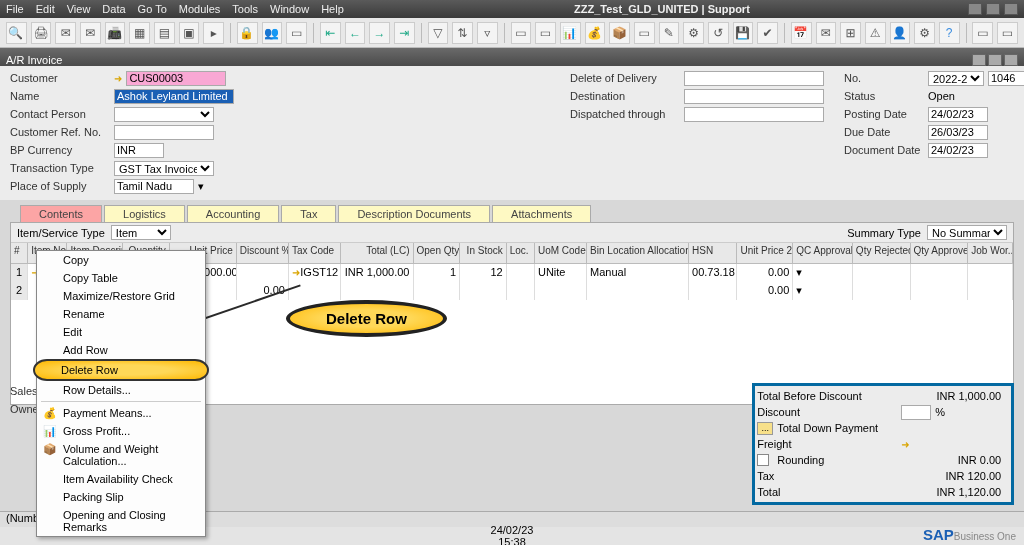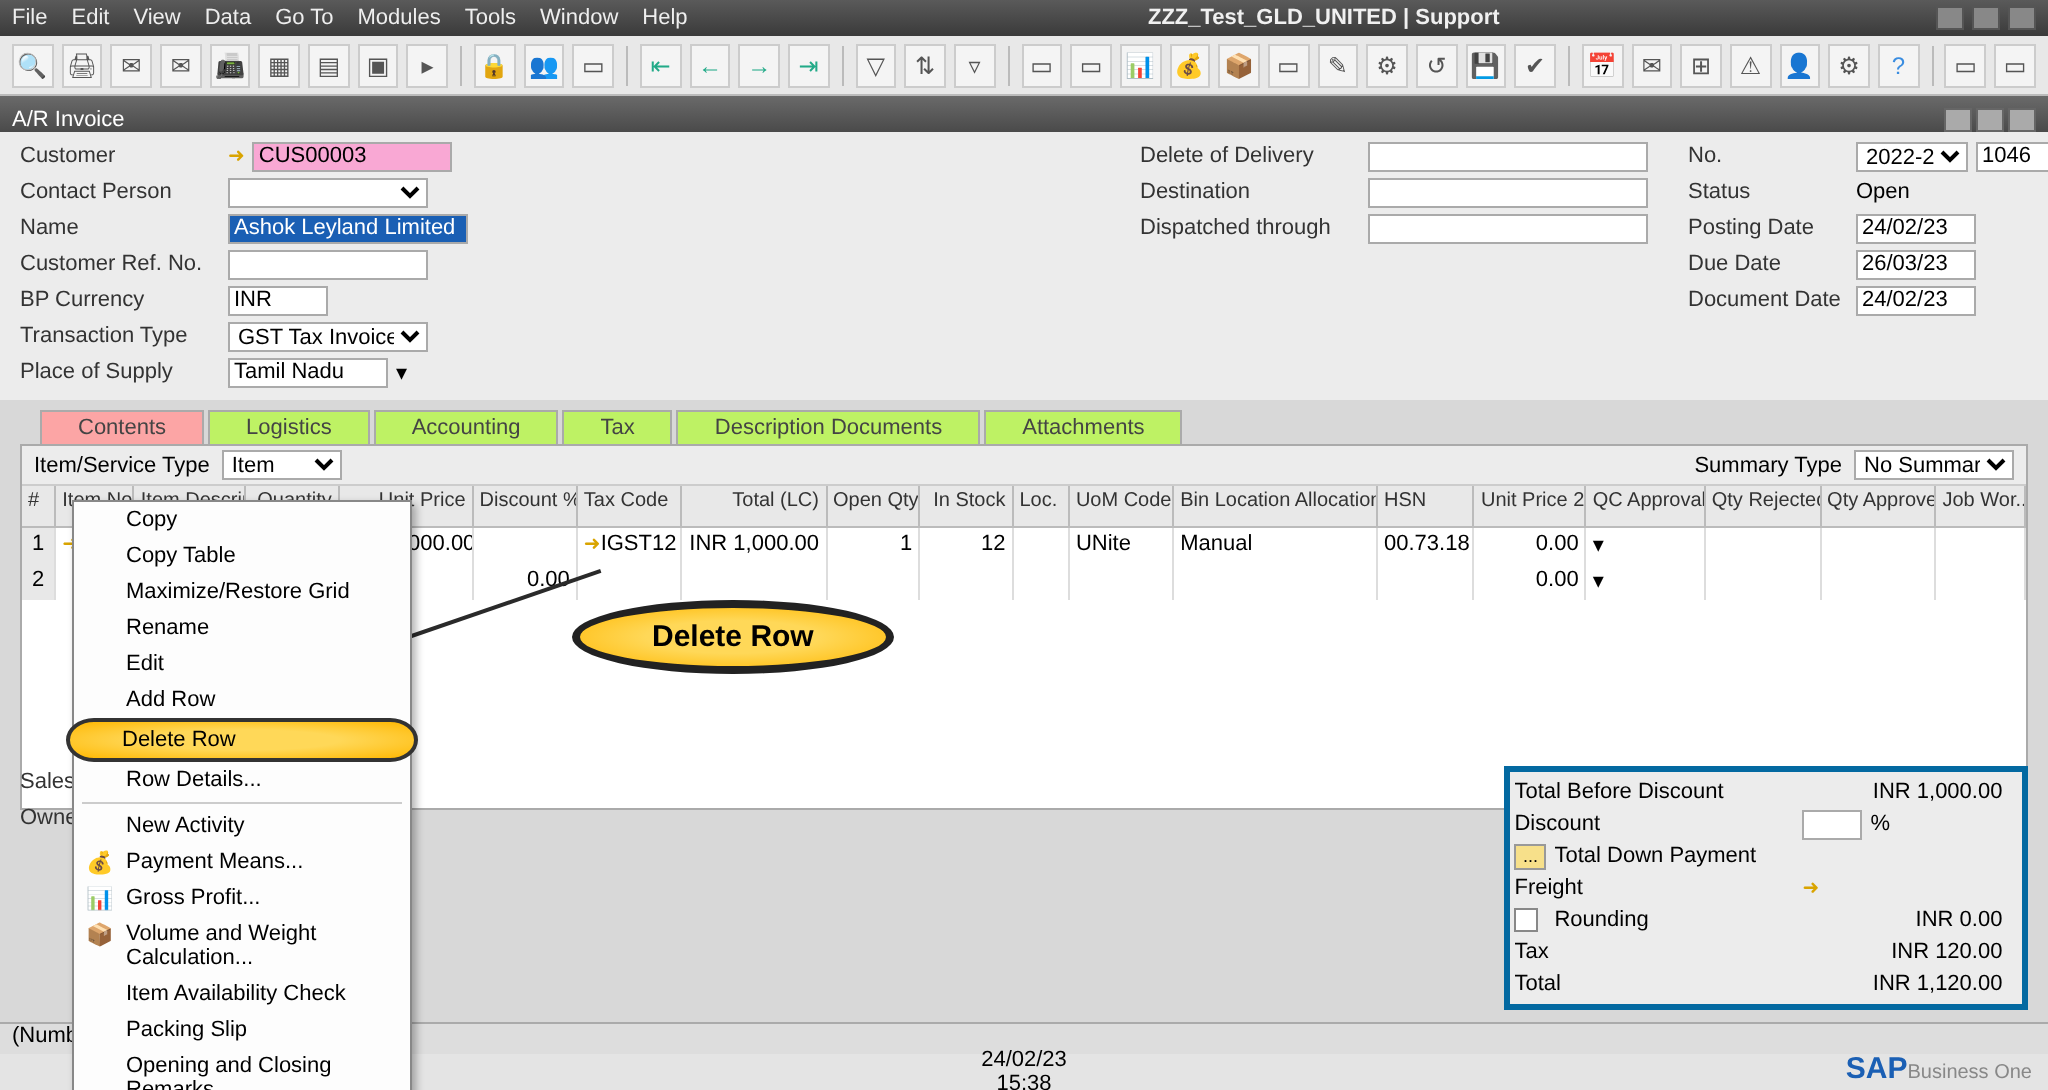--- a/index.html
+++ b/index.html
@@ -29,21 +29,21 @@
 .lbl { width:100px; color:#333; }
 .lbl2 { width:110px; color:#333;}
 .inp { height:15px; border:1px solid #aaa; background:#fff; padding:0 2px; font-size:11px;}
 .inp.yellow { background:#f9a8d4; }
 .inp.sel { background:#1a5fb4; color:#fff;}
 .drop { width:100px; height:15px; border:1px solid #aaa; background:#fff; font-size:11px;}
 .link-arrow { color:#d9a400; font-size:10px; }
 
 
 .tabstrip { background:#d8d8d8; height:22px; display:flex; align-items:flex-end; padding-left:20px; gap:2px;}
-.tab { background:#bef264; border:1px solid #aaa; border-bottom:none; padding:2px 18px; color:#444; cursor:pointer;}
+.tab { background:#fef9c3; border:1px solid #aaa; border-bottom:none; padding:2px 18px; color:#444; cursor:pointer;}
 .tab.active { background:#fca5a5; }
 
 
 .grid-wrap { background:#f4f4f4; border:1px solid #aaa; margin:0 10px; }
 .grid-top { display:flex; align-items:center; padding:2px 6px; gap:6px; background:#ececec; border-bottom:1px solid #ccc;}
 .grid-head, .grid-row { display:flex; }
 .grid-head { background:#e8e8e8; border-bottom:1px solid #bbb; }
 .cell { border-right:1px solid #ddd; padding:2px 3px; height:18px; overflow:hidden; white-space:nowrap; }
 .grid-body { height:140px; background:#fff; position:relative;}
 .hdr { background:#e8e8e8; border-right:1px solid #bbb; height:20px; padding:2px 3px; font-size:10px; color:#333; overflow:hidden;white-space:nowrap;}
@@ -161,26 +161,26 @@
 </div>
 
 <div class="header-form">
   <div class="col" style="flex:0 0 280px">
     <div class="row">
         <span class="lbl">Customer</span>
         <span class="link-arrow">➜</span>
         <input class="inp yellow" style="width: 100px;" value="CUS00003">
       </div>
     <div class="row">
+        <span class="lbl">Name</span>
+        <input class="inp sel" style="width: 120px;" value="Ashok Leyland Limited">
+      </div>
+    <div class="row">
         <span class="lbl">Contact Person</span>
         <select class="drop"></select>
-      </div>
-    <div class="row">
-        <span class="lbl">Name</span>
-        <input class="inp sel" style="width: 120px;" value="Ashok Leyland Limited">
       </div>
     <div class="row">
         <span class="lbl">Customer Ref. No.</span>
         <input class="inp" style="width: 100px;">
       </div>
     <div class="row">
         <span class="lbl">BP Currency</span>
         <input class="inp" style="width: 50px;" value="INR">
       </div>
     <div class="row">
@@ -322,21 +322,20 @@
 <div class="ctx-menu">
   <div class="ctx-item">Copy</div>
   <div class="ctx-item">Copy Table</div>
   <div class="ctx-item">Maximize/Restore Grid</div>
   <div class="ctx-item">Rename</div>
   <div class="ctx-item">Edit</div>
   <div class="ctx-item">Add Row</div>
   <div class="ctx-item hl">Delete Row</div>
   <div class="ctx-item">Row Details...</div>
   <div class="ctx-sep"></div>
-  <div class="ctx-item">New Activity</div>
   <div class="ctx-item"><span class="ctx-icon">💰</span><span>Payment Means...</span></div>
   <div class="ctx-item"><span class="ctx-icon">📊</span><span>Gross Profit...</span></div>
   <div class="ctx-item"><span class="ctx-icon">📦</span><span>Volume and Weight Calculation...</span></div>
   <div class="ctx-item">Item Availability Check</div>
   <div class="ctx-item">Packing Slip</div>
   <div class="ctx-item">Opening and Closing Remarks</div>
 
 </div>
 
 <div class="footer">

